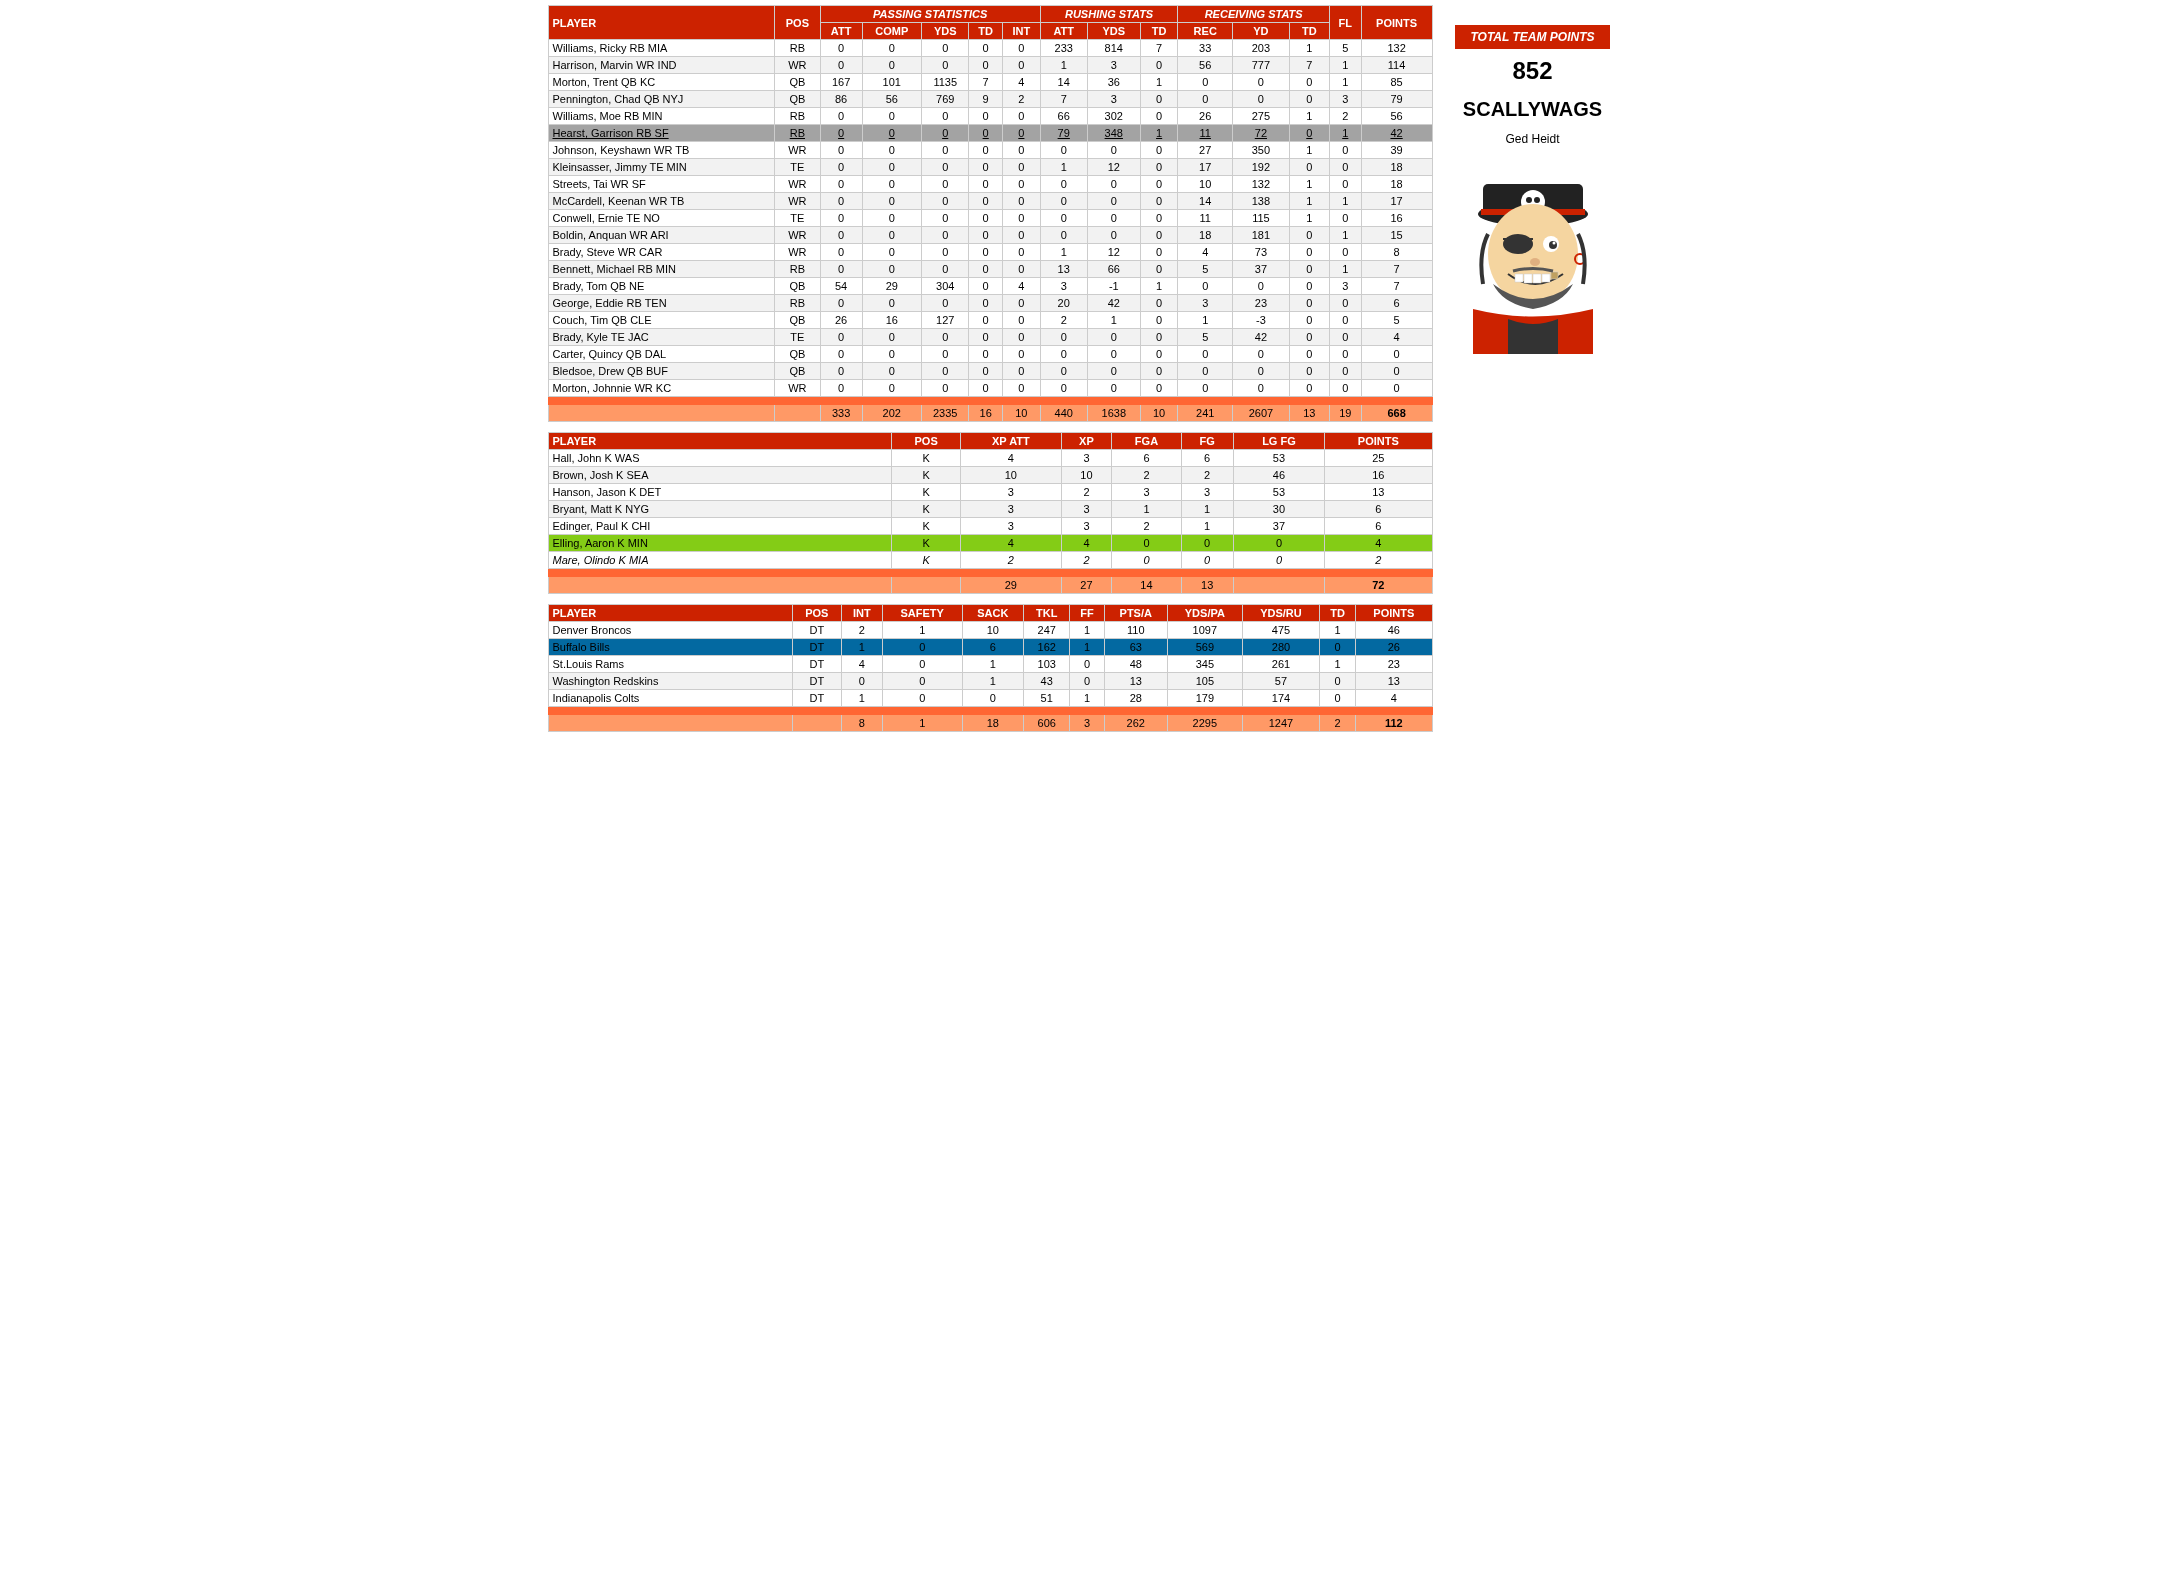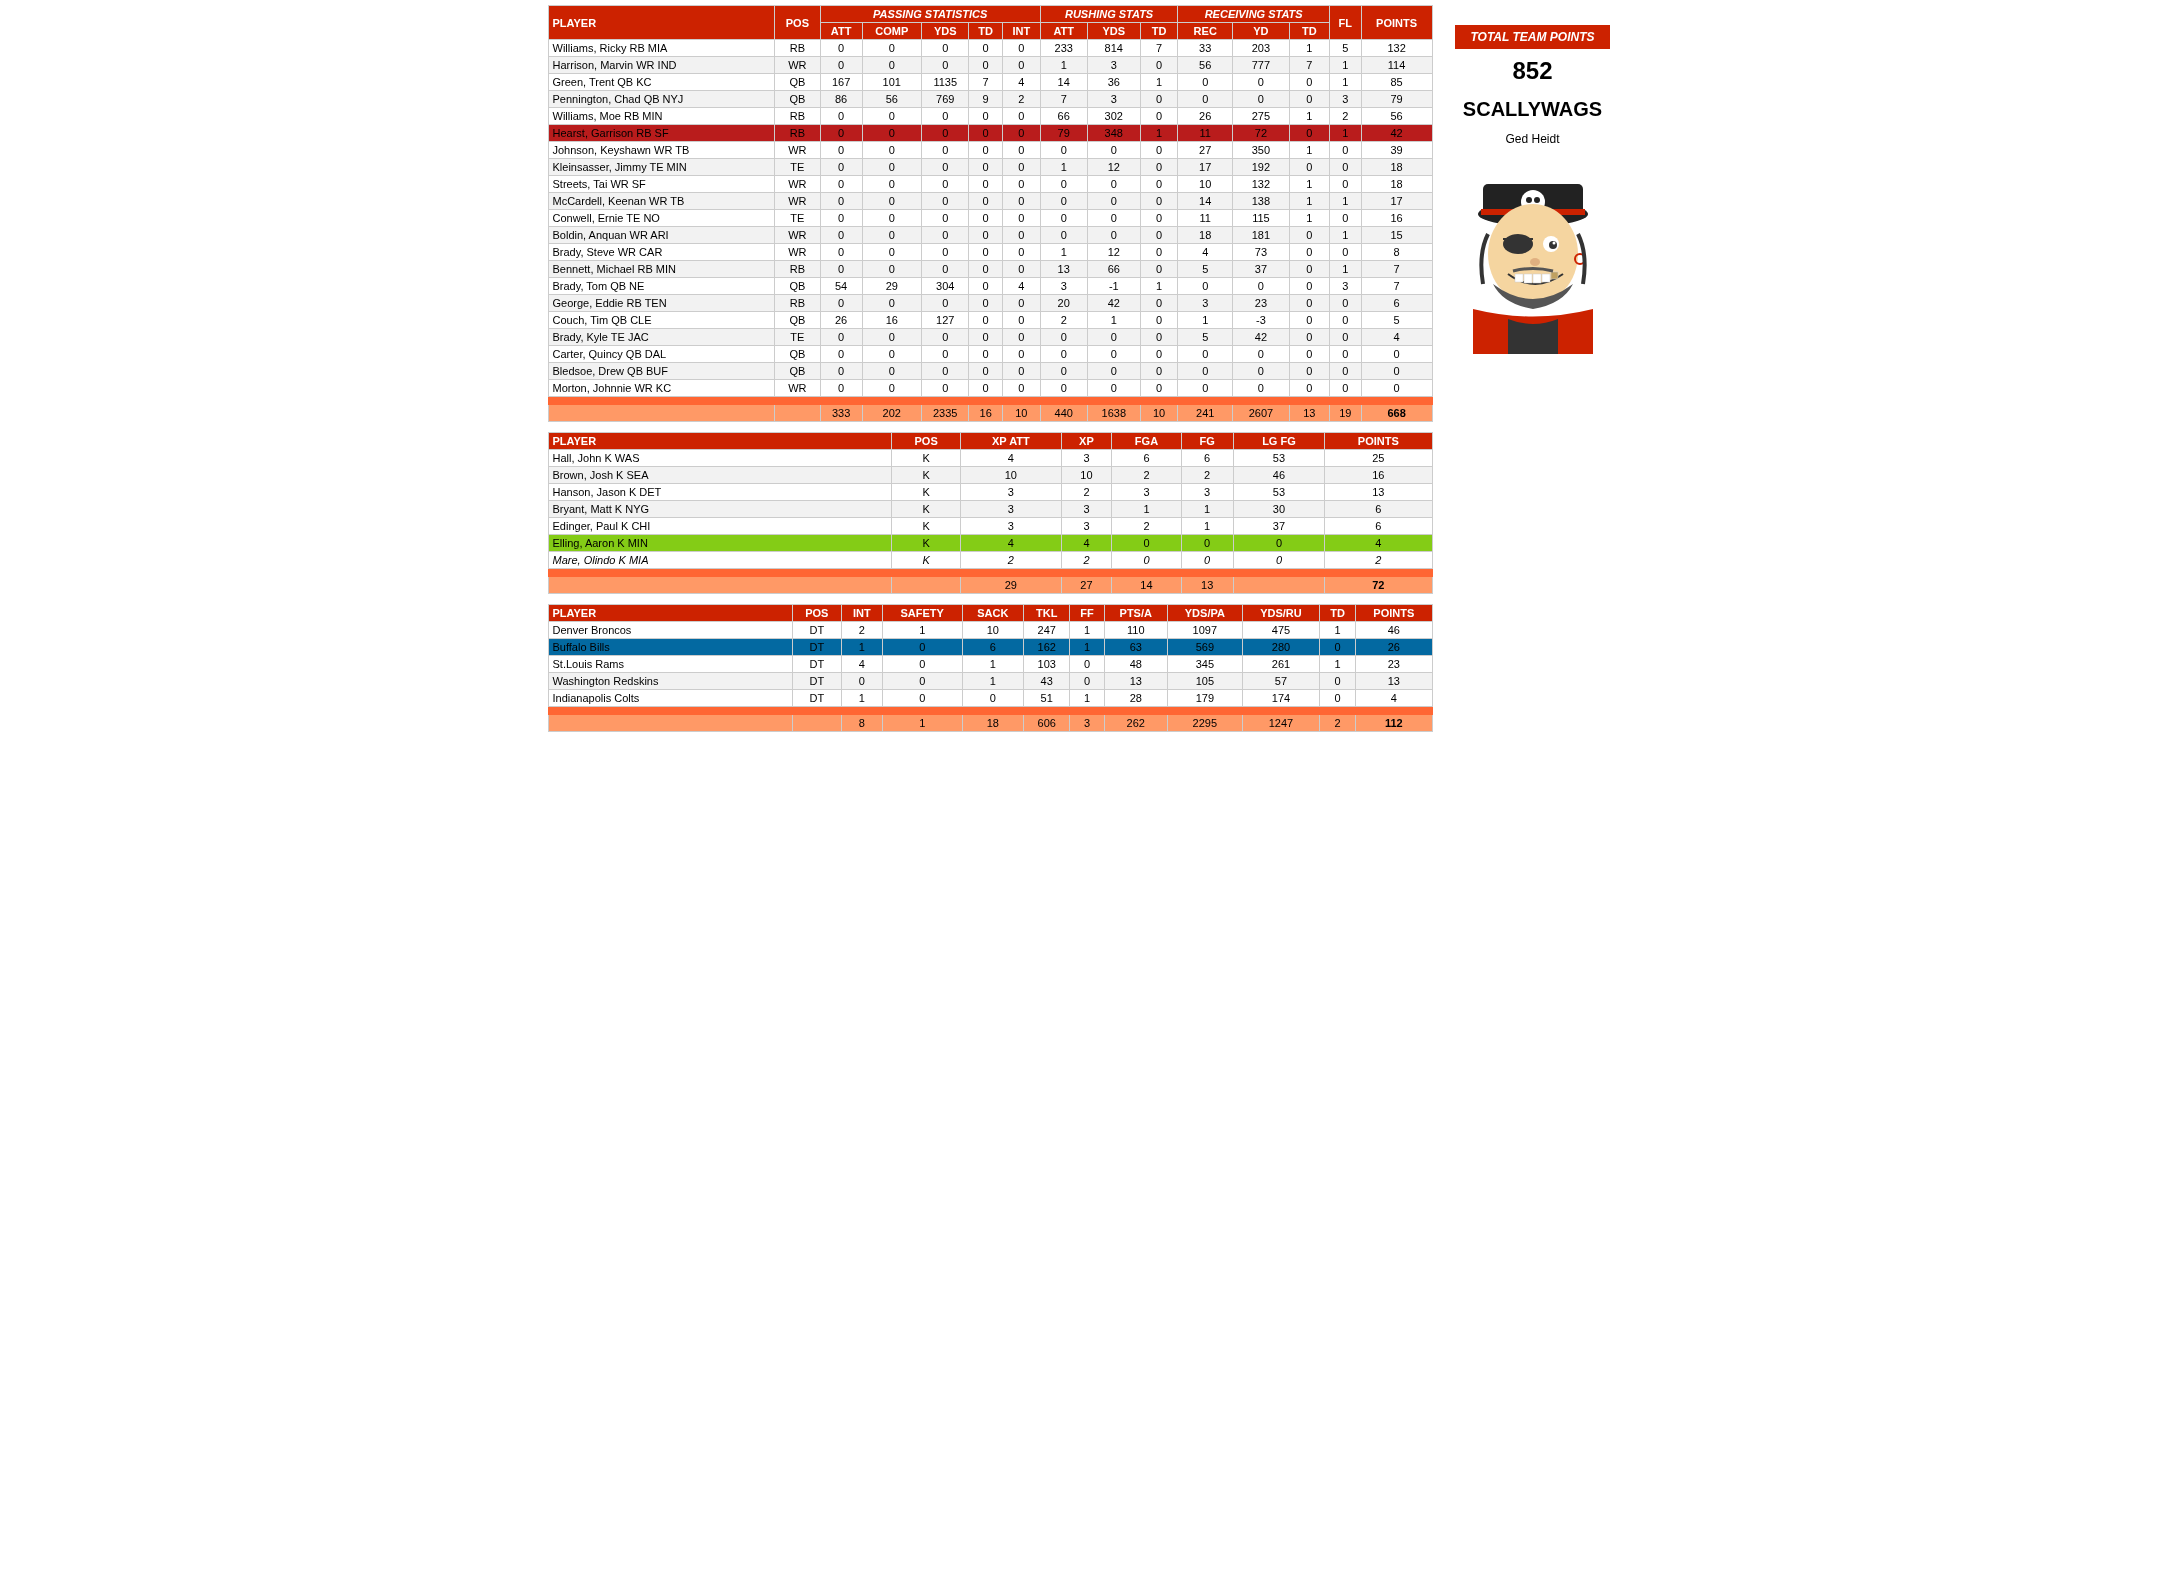--- a/index.html
+++ b/index.html
@@ -118,21 +118,21 @@
     <td>1</td>
     <td>3</td>
     <td>0</td>
     <td>56</td>
     <td>777</td>
     <td>7</td>
     <td>1</td>
     <td>114</td>
   </tr>
             <tr style="background-color: rgb(255, 255, 255);">
-    <td class="col-player">Green, Trent QB KC</td>
+    <td class="col-player">Morton, Trent QB KC</td>
     <td>QB</td>
     <td>167</td>
     <td>101</td>
     <td>1135</td>
     <td>7</td>
     <td>4</td>
     <td>14</td>
     <td>36</td>
     <td>1</td>
     <td>0</td>
@@ -168,21 +168,21 @@
     <td>0</td>
     <td>66</td>
     <td>302</td>
     <td>0</td>
     <td>26</td>
     <td>275</td>
     <td>1</td>
     <td>2</td>
     <td>56</td>
   </tr>
-            <tr style="background-color: #b91c1c;">
+            <tr style="background-color: #a3a3a3; text-decoration: underline;">
     <td class="col-player">Hearst, Garrison RB SF</td>
     <td>RB</td>
     <td>0</td>
     <td>0</td>
     <td>0</td>
     <td>0</td>
     <td>0</td>
     <td>79</td>
     <td>348</td>
     <td>1</td>

